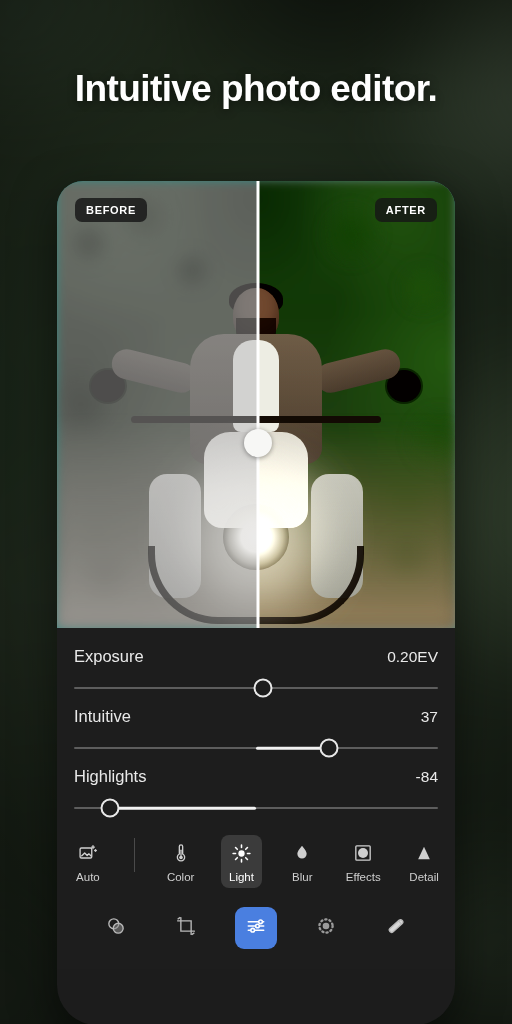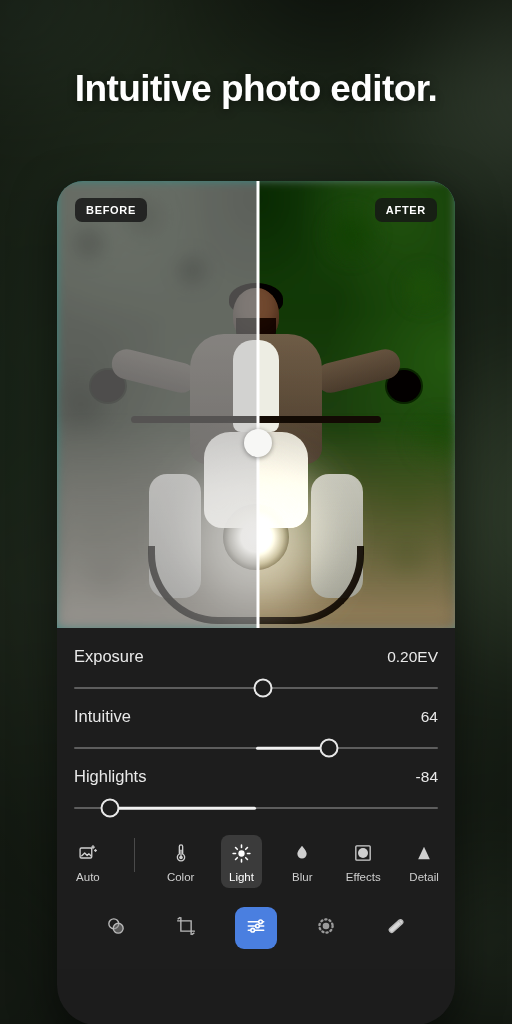--- a/index.html
+++ b/index.html
@@ -314,21 +314,21 @@
       <div class="track">
         <div class="rail"></div>
         <div class="fill" style="left: 52%; width: 0%;"></div>
         <div class="knob" style="left: 52%;"></div>
       </div>
     </div>
 
     <div class="adj-row">
       <div class="adj-head">
         <span class="adj-label">Intuitive</span>
-        <span class="adj-value">64</span>
+        <span class="adj-value">37</span>
       </div>
       <div class="track">
         <div class="rail"></div>
         <div class="fill" style="left: 50%; width: 20%;"></div>
         <div class="knob" style="left: 70%;"></div>
       </div>
     </div>
 
     <div class="adj-row">
       <div class="adj-head">

